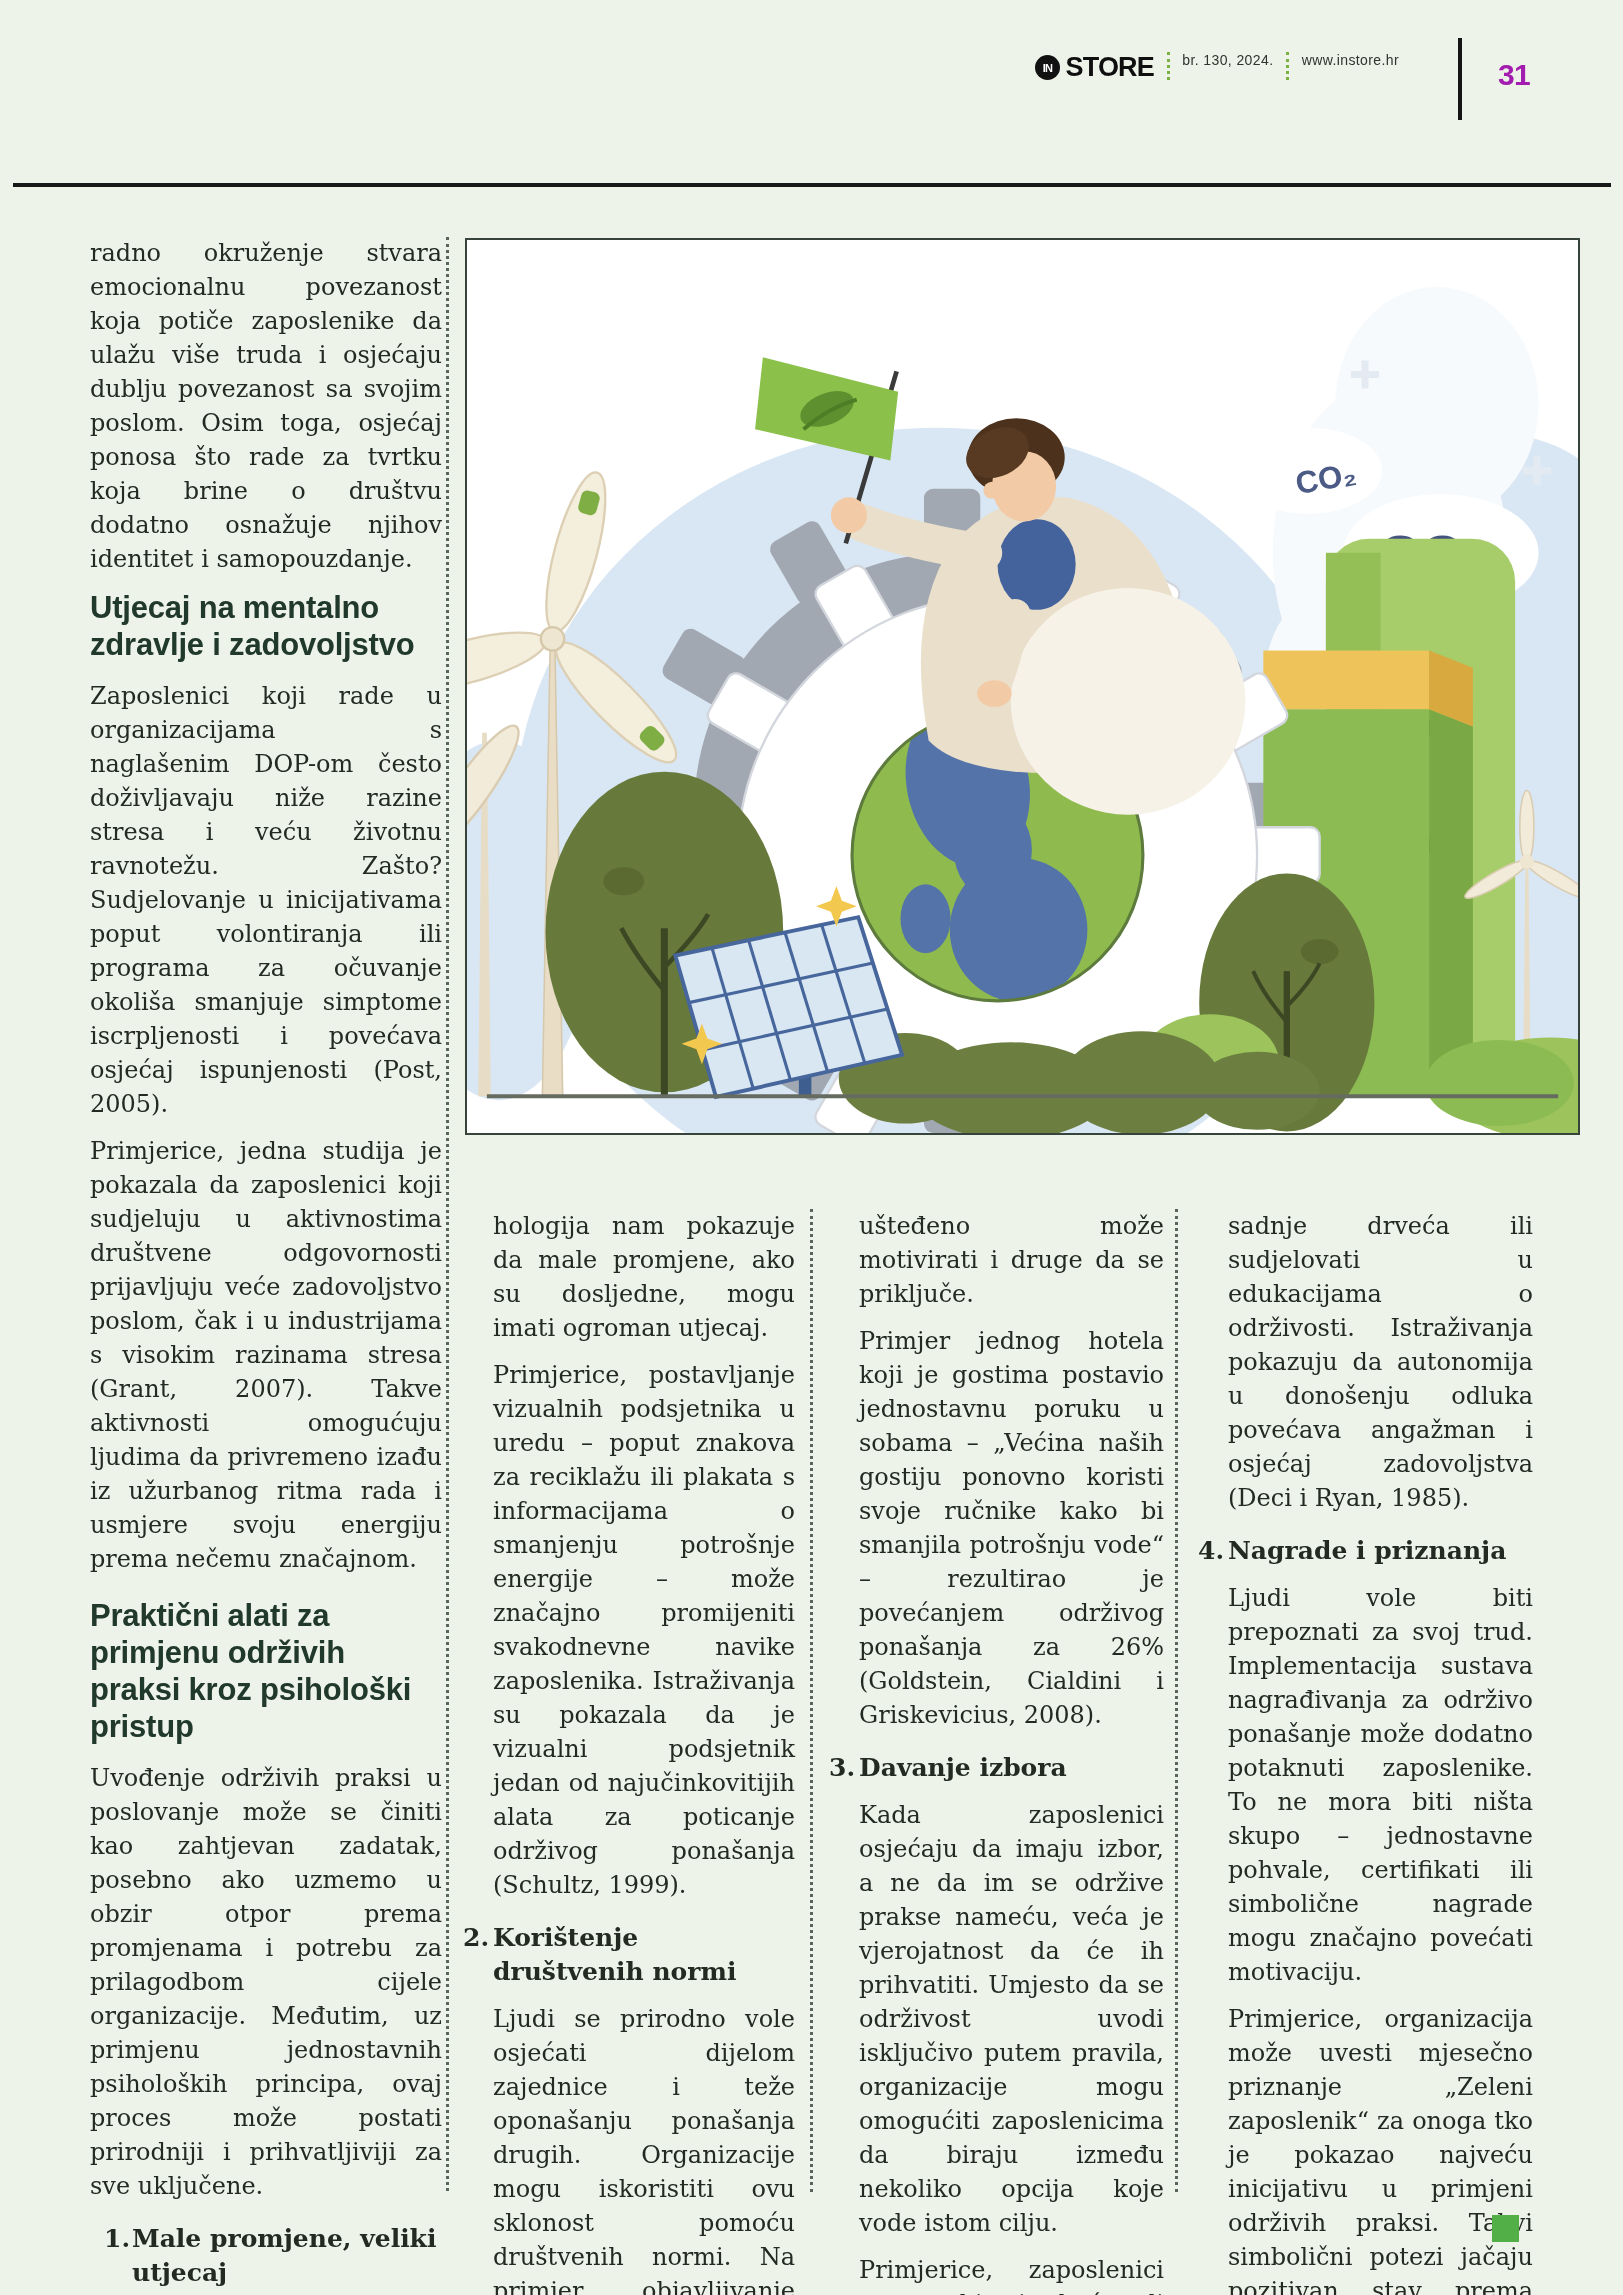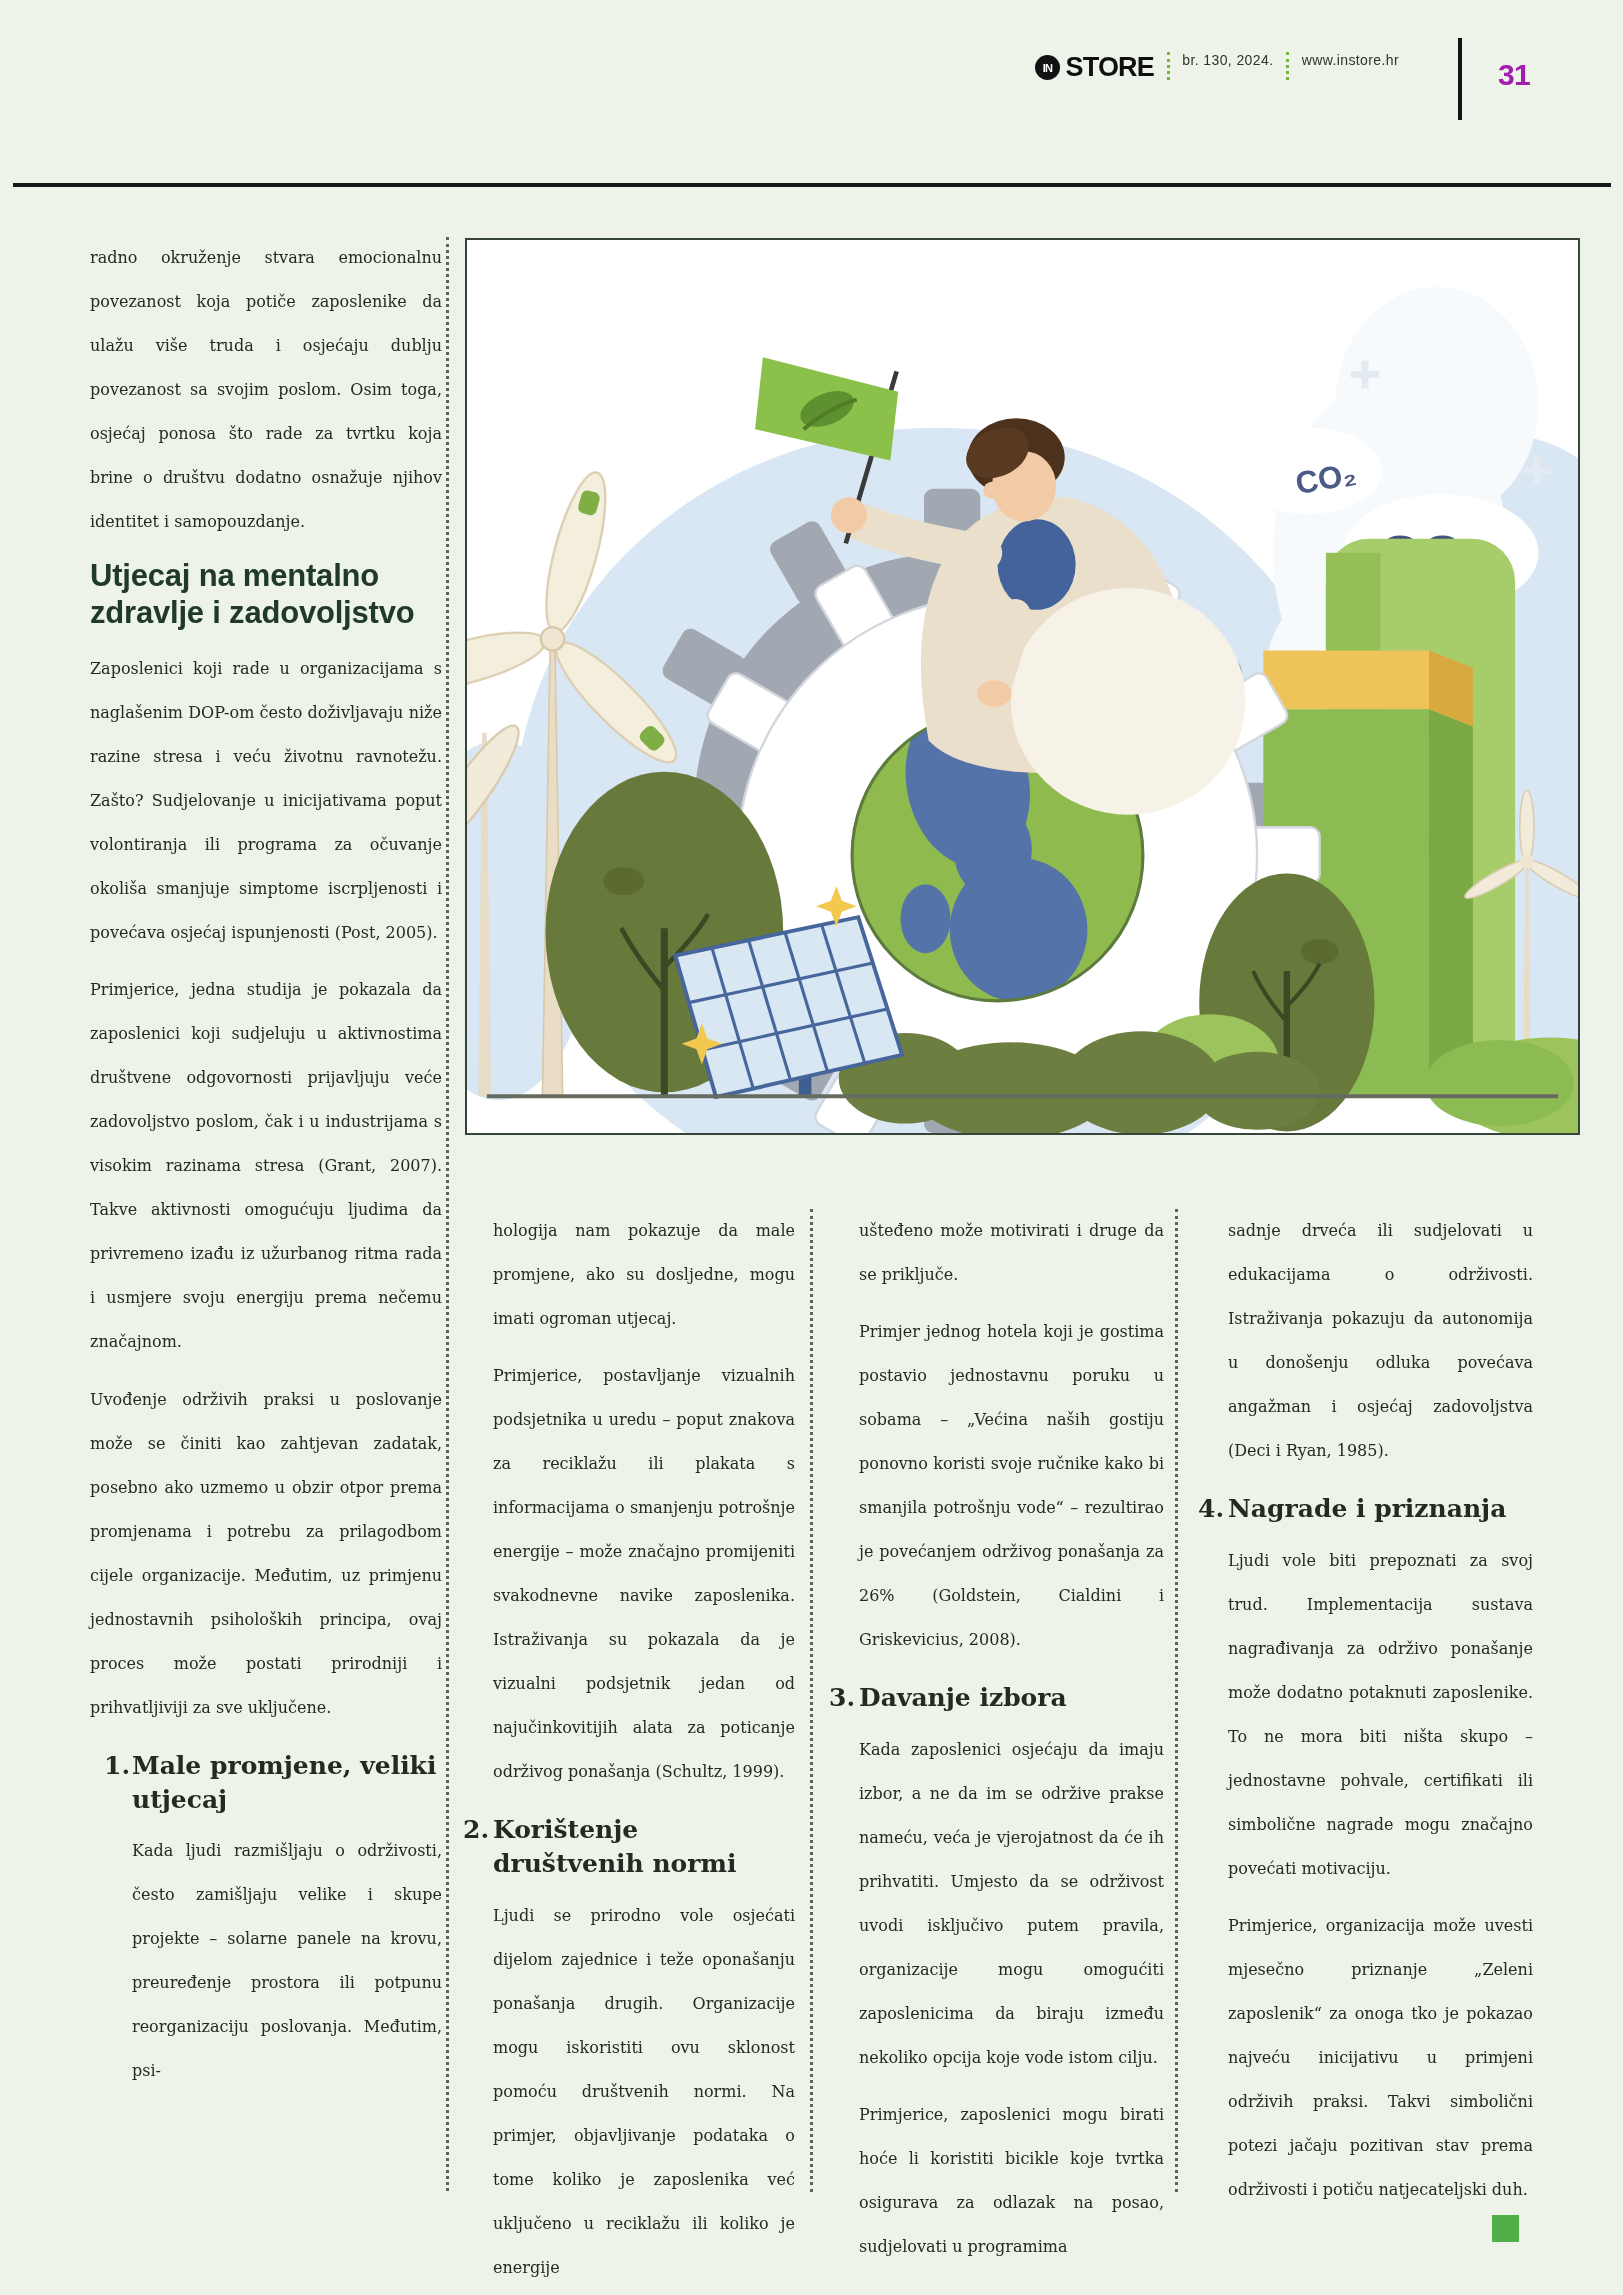--- a/index.html
+++ b/index.html
@@ -31,21 +31,21 @@
   #hdr-vline { position:absolute; left:1458px; top:38px; width:3.9px; height:82px; background:#141414; }
   #page-number {
     position:absolute; left:1498px; top:58px;
     font:bold 30px "Liberation Sans", sans-serif; color:#a21caf; letter-spacing:-0.8px;
   }
   #top-rule { position:absolute; left:12.6px; top:183px; width:1598px; height:3.9px; background:#181818; }
 
   
   .col { position:absolute; }
   .col p {
-    font-size:16px; line-height:44px; text-align:justify;
+    font-size:24px; line-height:34px; text-align:justify;
     margin:0 0 13.4px 0;
   }
   .h-sans {
     font-family:"Liberation Sans", sans-serif; font-weight:bold;
     color:#21392a; font-size:31px; line-height:37px;
     margin:20.4px 0 15.7px 0; letter-spacing:-0.2px; text-align:left;
   }
   .num-head {
     position:relative; font-weight:bold; font-size:25px; line-height:34px;
     margin:19px 0 12.6px 0;
@@ -269,20 +269,21 @@
 
   <line x1="25" y1="1095" x2="1395" y2="1095" stroke="#666b60" stroke-width="5"></line>
 </svg>
 </div>
 
 <div id="col1" class="col">
   <p>radno okruženje stvara emocionalnu povezanost koja potiče zaposlenike da ulažu više truda i osjećaju dublju povezanost sa svojim poslom. Osim toga, osjećaj ponosa što rade za tvrtku koja brine o društvu dodatno osnažuje njihov identitet i samopouzdanje.</p>
   <div class="h-sans" style="margin-top:11px;">Utjecaj na mentalno zdravlje i zadovoljstvo</div>
   <p>Zaposlenici koji rade u organizacijama s naglašenim DOP-om često doživljavaju niže razine stresa i veću životnu ravnotežu. Zašto? Sudjelovanje u inicijativama poput volontiranja ili programa za očuvanje okoliša smanjuje simptome iscrpljenosti i povećava osjećaj ispunjenosti (Post, 2005).</p>
   <p>Primjerice, jedna studija je pokazala da zaposlenici koji sudjeluju u aktivnostima društvene odgovornosti prijavljuju veće zadovoljstvo poslom, čak i u industrijama s visokim razinama stresa (Grant, 2007). Takve aktivnosti omogućuju ljudima da privremeno izađu iz užurbanog ritma rada i usmjere svoju energiju prema nečemu značajnom.</p>
+  <div class="h-sans">Praktični alati za primjenu održivih praksi kroz psihološki pristup</div>
   <p>Uvođenje održivih praksi u poslovanje može se činiti kao zahtjevan zadatak, posebno ako uzmemo u obzir otpor prema promjenama i potrebu za prilagodbom cijele organizacije. Međutim, uz primjenu jednostavnih psiholoških principa, ovaj proces može postati prirodniji i prihvatljiviji za sve uključene.</p>
   <div class="block-indent">
     <div class="num-head">
       <span class="num">1.</span>
       <span>Male promjene, veliki utjecaj</span>
     </div>
     <p>Kada ljudi razmišljaju o održivosti, često zamišljaju velike i skupe projekte – solarne panele na krovu, preuređenje prostora ili potpunu reorganizaciju poslovanja. Međutim, psi-</p>
   </div>
 </div>
 

